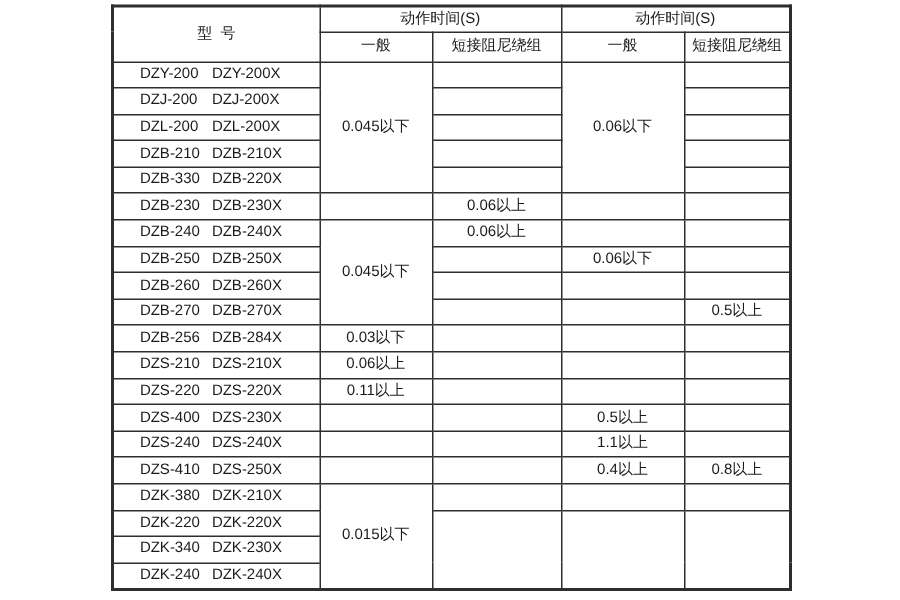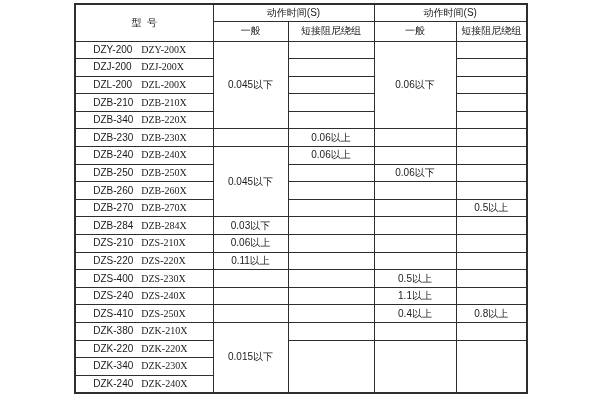--- a/index.html
+++ b/index.html
@@ -43,21 +43,21 @@
   .spec thead tr.sub-row   { height: 20px; }
   .spec tbody tr           { height: 17.6px; }
   th.model-h { white-space: pre; margin-top: 28px; }
   .model-wrap {
     display: flex;
     justify-content: center;
     align-items: center;
     gap: 2px;
   }
   .model-wrap .m1 { width: 46px; text-align: left; }
-  .model-wrap .m2 { width: 54px; text-align: left; font-family: Liberation Serif, serif; }
+  .model-wrap .m2 { width: 54px; text-align: left; }
 </style>
 </head>
 <body>
 
 <div class="page">
   <table class="spec">
     <colgroup>
       <col style="width:138px">
       <col style="width:75px">
       <col style="width:86px">
@@ -116,21 +116,21 @@
               <span class="m1">DZB-210</span>
               <span class="m2">DZB-210X</span>
             </div>
           </td>
           <td rowspan="1"></td>
           <td rowspan="1"></td>
         </tr>
         <tr>
           <td>
             <div class="model-wrap">
-              <span class="m1">DZB-340</span>
+              <span class="m1">DZB-330</span>
               <span class="m2">DZB-220X</span>
             </div>
           </td>
           <td rowspan="1"></td>
           <td rowspan="1"></td>
         </tr>
         <tr>
           <td>
             <div class="model-wrap">
               <span class="m1">DZB-230</span>
@@ -183,21 +183,21 @@
               <span class="m2">DZB-270X</span>
             </div>
           </td>
           <td rowspan="1"></td>
           <td rowspan="1"></td>
           <td rowspan="1">0.5以上</td>
         </tr>
         <tr>
           <td>
             <div class="model-wrap">
-              <span class="m1">DZB-284</span>
+              <span class="m1">DZB-256</span>
               <span class="m2">DZB-284X</span>
             </div>
           </td>
           <td rowspan="1">0.03以下</td>
           <td rowspan="1"></td>
           <td rowspan="1"></td>
           <td rowspan="1"></td>
         </tr>
         <tr>
           <td>

